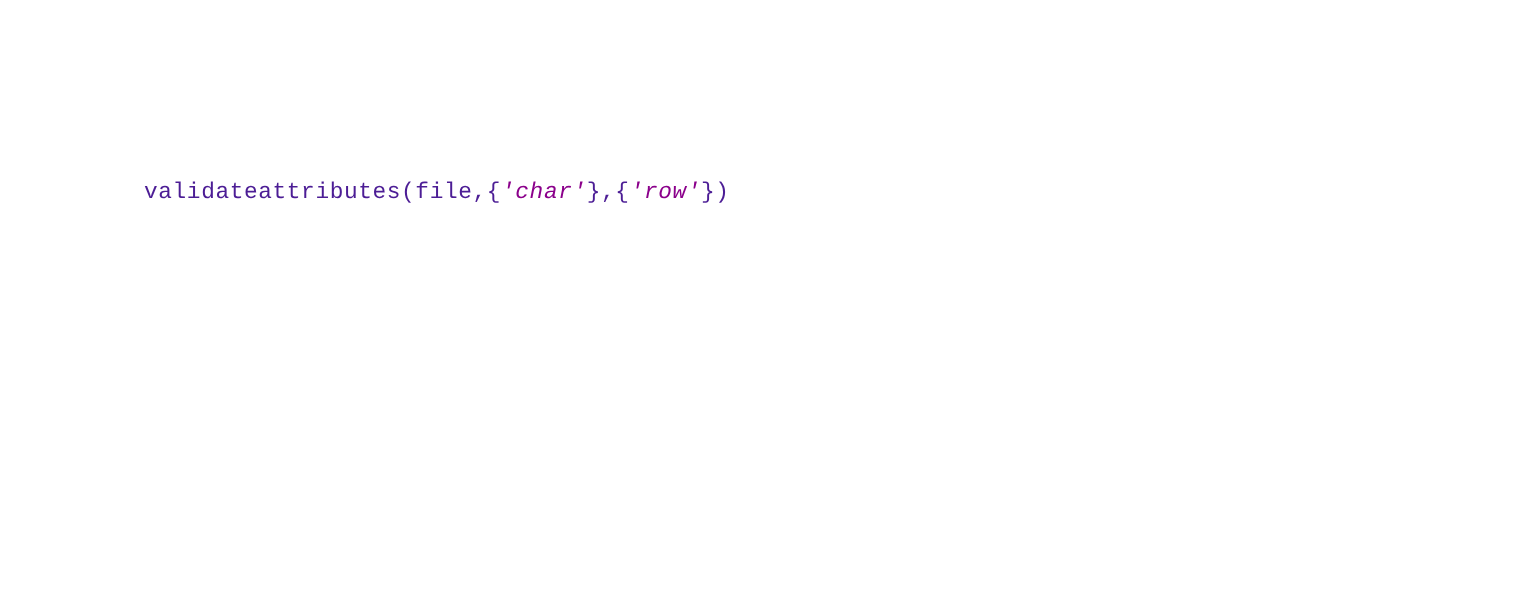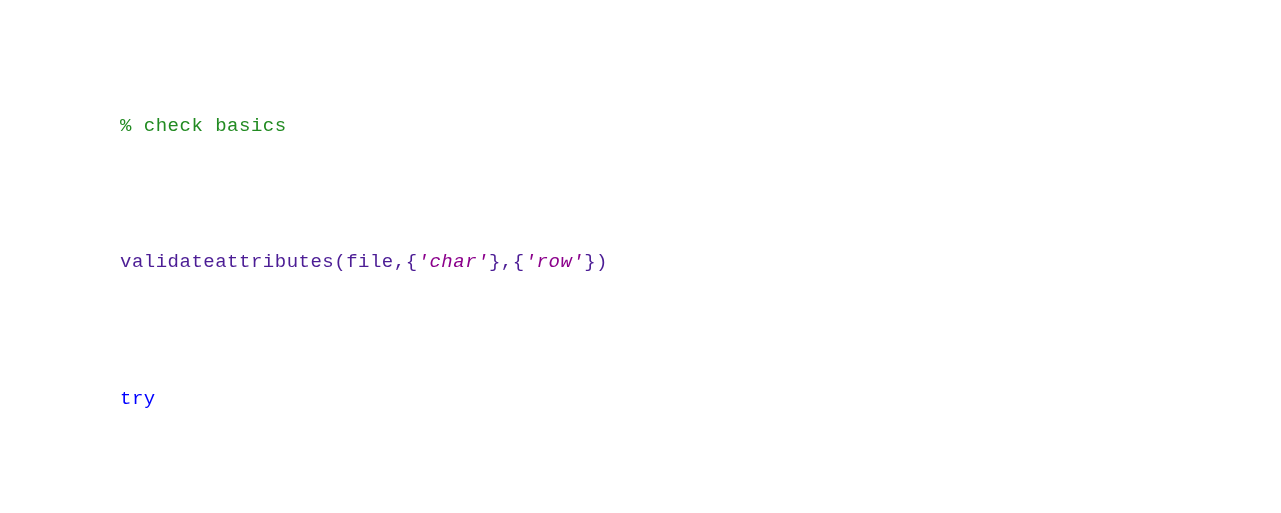--- a/index.html
+++ b/index.html
@@ -24,25 +24,23 @@
   .comment { color: #228B22; }
   .keyword { color: #0000ff; }
   .string  { color: #8b008b; font-style: italic; }
   .plain   { color: #4c1d95; }
 </style>
 </head>
 <body>
 
 <div class="code-container">
 
-  <div class="line"><span class="comment">% check basics</span></div>
 
   <div class="line"><span class="plain">validateattributes(file,{</span><span class="string">'char'</span><span class="plain">},{</span><span class="string">'row'</span><span class="plain">})</span></div>
 
-  <div class="line"><span class="keyword">try</span></div>
 
   
 
   
 
   
 
   
 
   

